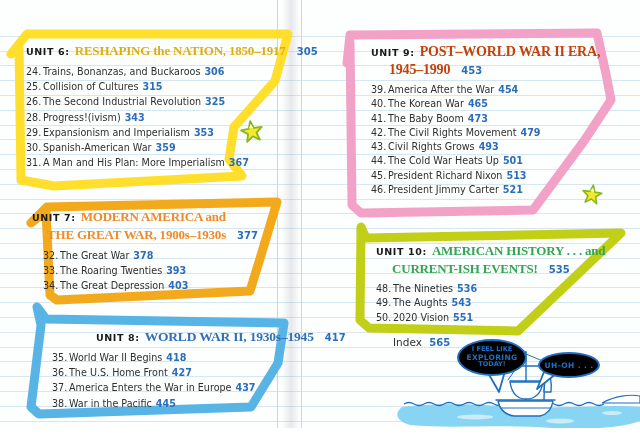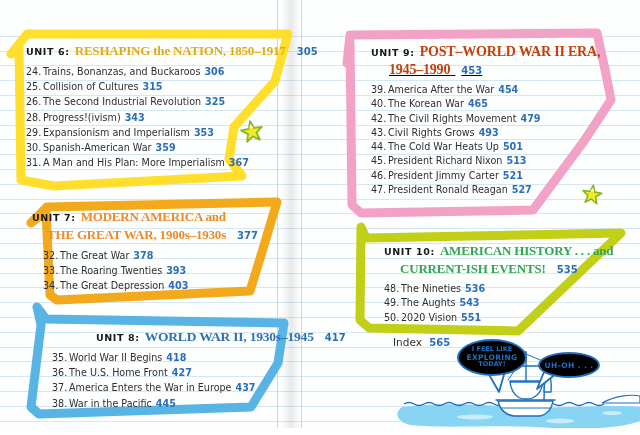--- a/index.html
+++ b/index.html
@@ -23,22 +23,22 @@
   .row{white-space:nowrap;line-height:15.2px;font-size:9.6px;color:#2f2f30;}
   .rp .row{line-height:14.3px;}
   .num{display:inline-block;min-width:17px;}
   .cp{color:#2a6ebb;font-weight:bold;margin-left:4px;}
   #unit6{left:26px;top:42px;width:252px;}
   #unit7{left:32px;top:208px;width:240px;}
   #unit8{left:52px;top:328px;width:235px;}
   #unit8 .uhead{padding-left:44px;}
   #unit7 .head2{padding-left:15px;}
   #unit9{left:371px;top:43px;width:245px;}
-  #unit9 .head2{padding-left:18px;text-decoration:underline;}
-  #unit10{left:384px;top:242px;width:255px;}
+  #unit9 .head2{padding-left:18px;}
+  #unit10{left:376px;top:242px;width:255px;}
   #unit10 .head2{padding-left:16px;}
   #unit7 .rows{padding-left:11px;}
   #index-line{position:absolute;left:393px;top:336px;z-index:3;font-size:10.5px;color:#2f2f30;white-space:nowrap;}
   #index-line .cp{font-size:10px;}
   .bubble{position:absolute;z-index:4;background:#000000;border:2px solid #1f6fc0;border-radius:50%;
           display:flex;flex-direction:column;align-items:center;justify-content:center;
           color:#1f6fc0;text-align:center;}
   #bubble-explore{left:457px;top:339px;width:66px;height:33px;font-size:6.5px;line-height:7.5px;font-weight:600;}
   #bubble-explore .b-bold{font-size:7.5px;font-weight:800;letter-spacing:.3px;}
   #bubble-uhoh{left:538px;top:352px;width:58px;height:22px;font-size:7.5px;font-weight:700;letter-spacing:.4px;}
@@ -199,20 +199,23 @@
     <div class="rows">
 
         <div class="row">
           <span class="num">39.</span><span class="ct">America After the War</span><span class="cp">454</span>
         </div>
 
         <div class="row">
           <span class="num">40.</span><span class="ct">The Korean War</span><span class="cp">465</span>
         </div>
 
+        <div class="row">
+          <span class="num">41.</span><span class="ct">The Baby Boom</span><span class="cp">473</span>
+        </div>
 
         <div class="row">
           <span class="num">42.</span><span class="ct">The Civil Rights Movement</span><span class="cp">479</span>
         </div>
 
         <div class="row">
           <span class="num">43.</span><span class="ct">Civil Rights Grows</span><span class="cp">493</span>
         </div>
 
         <div class="row">
@@ -220,23 +223,20 @@
         </div>
 
         <div class="row">
           <span class="num">45.</span><span class="ct">President Richard Nixon</span><span class="cp">513</span>
         </div>
 
         <div class="row">
           <span class="num">46.</span><span class="ct">President Jimmy Carter</span><span class="cp">521</span>
         </div>
 
-        <div class="row">
-          <span class="num">47.</span><span class="ct">President Ronald Reagan</span><span class="cp">527</span>
-        </div>
       </div>
   </section>
 
   <section class="unit rp" id="unit10">
     <div class="uhead">
       <span class="ulabel">UNIT 10:</span>
       <span class="utitle t10">AMERICAN HISTORY . . . and</span>
     </div>
     <div class="uhead head2">
       <span class="utitle t10">CURRENT-ISH EVENTS!</span>

